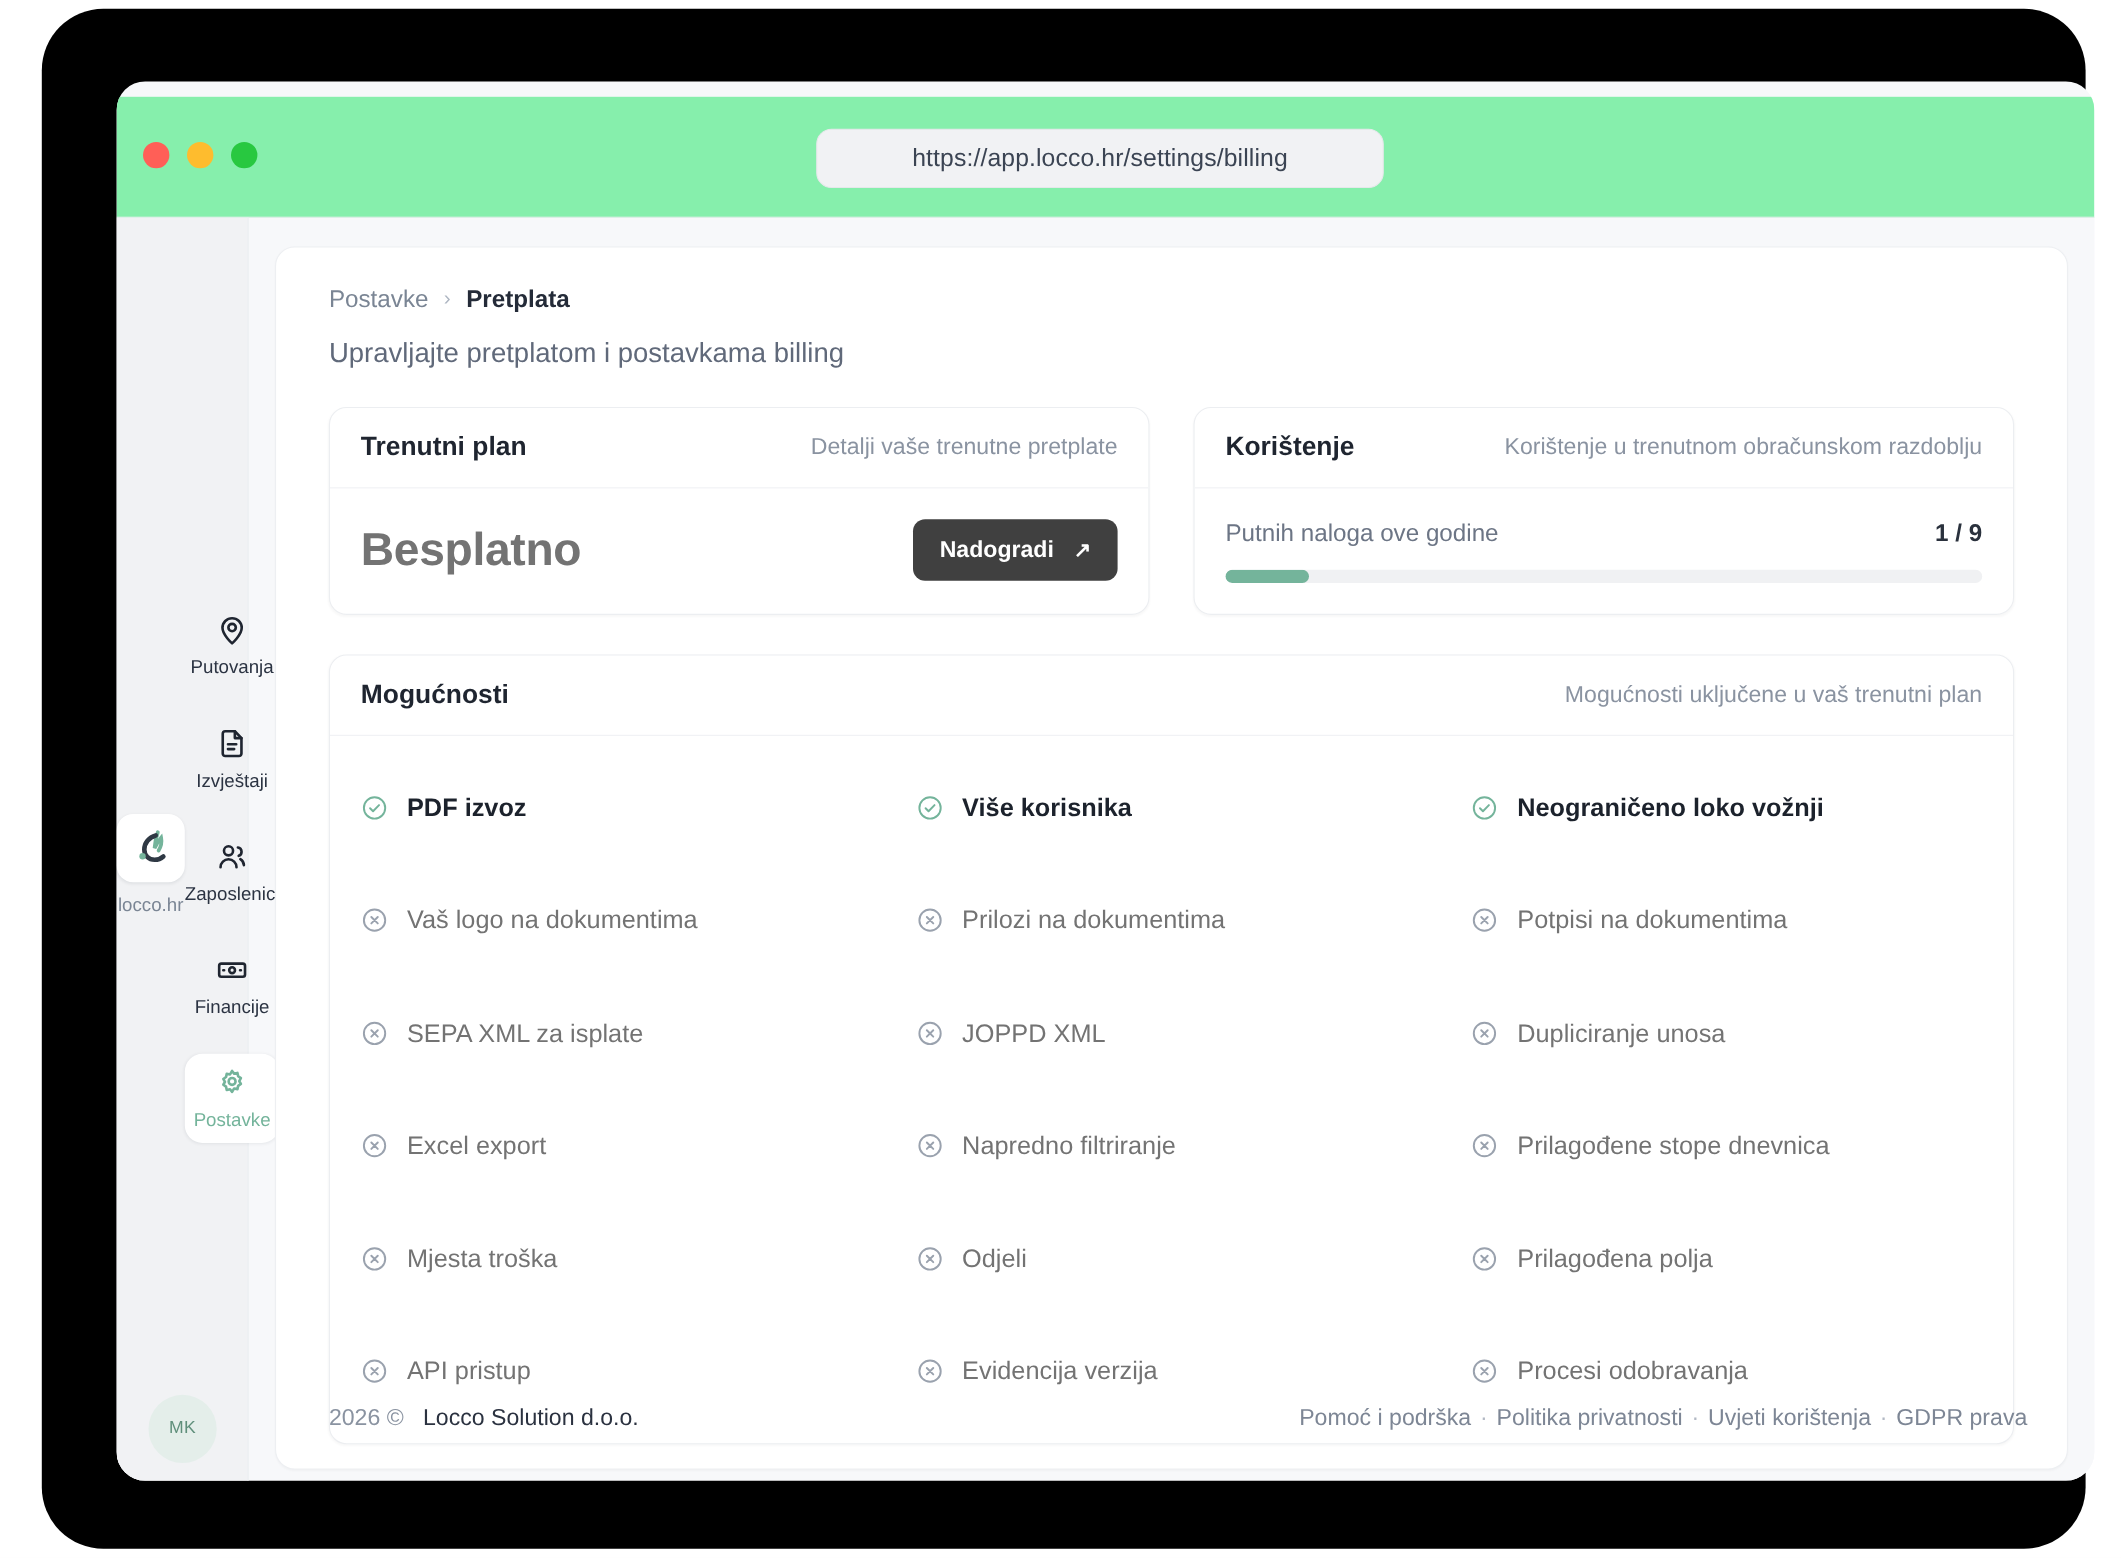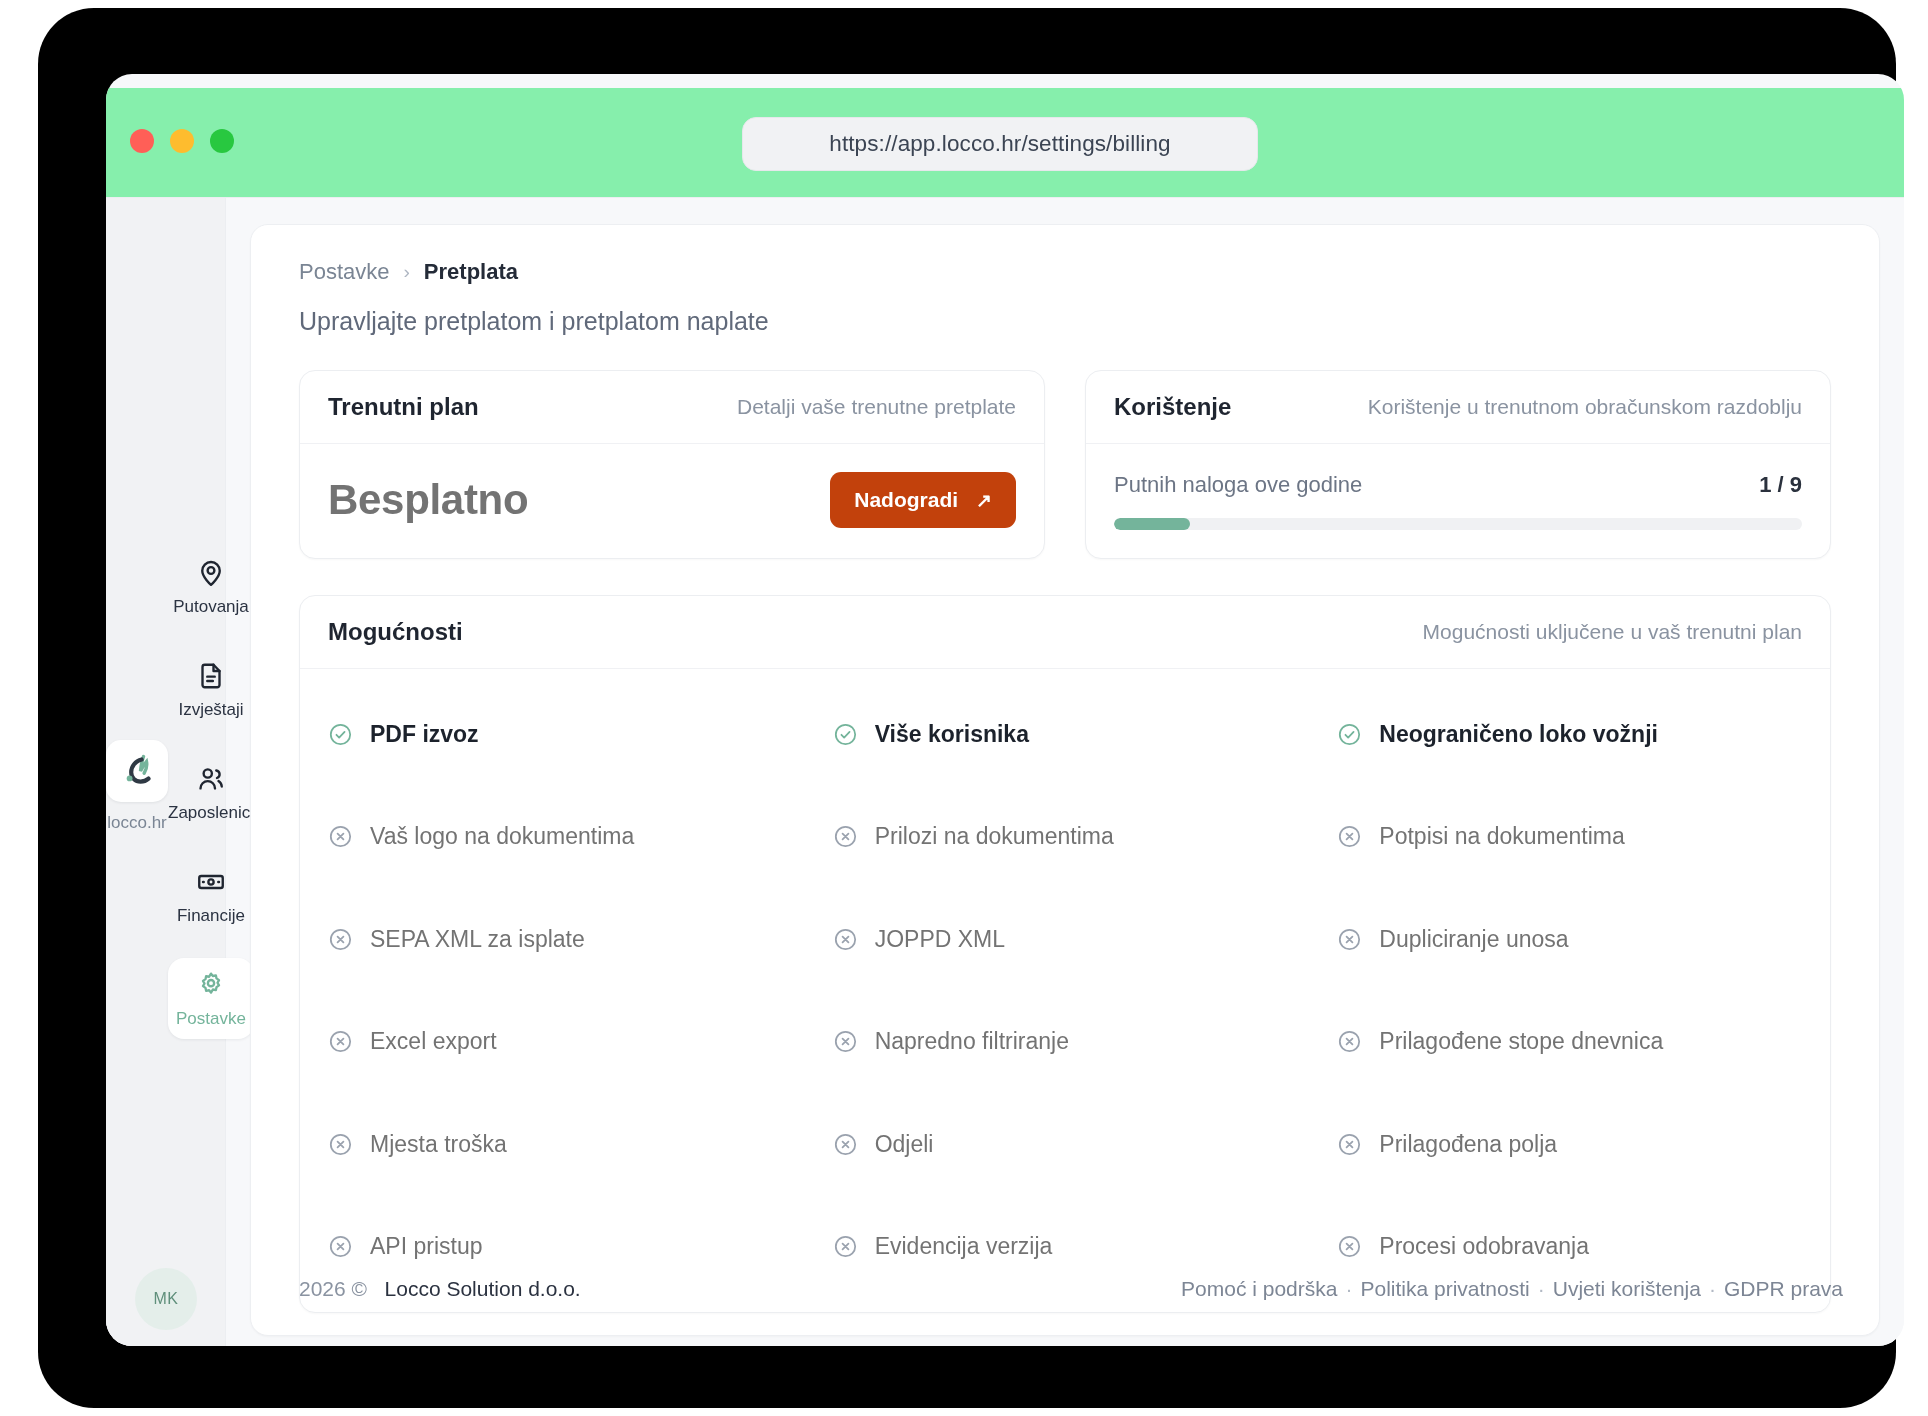--- a/index.html
+++ b/index.html
@@ -128,21 +128,21 @@
     gap: 28px;
   }
   .card-title { font-size: 24px; font-weight: 700; color: #1f2530; }
   .card-sub { font-size: 21px; color: #8a93a1; margin-left: auto; }
   .card-body { padding: 28px; }
 
   .plan-row { display: flex; align-items: center; }
   .plan-name { font-size: 42px; font-weight: 700; color: #737373; letter-spacing: -.3px; }
   .upgrade-btn {
     margin-left: auto;
-    background: #c2410c; color: #ffffff;
+    background: #404040; color: #ffffff;
     border: none; border-radius: 11px;
     padding: 16px 24px;
     font-size: 21px; font-weight: 600;
     display: flex; align-items: center; gap: 18px;
     cursor: pointer;
     font-family: "Liberation Sans", sans-serif;
   }
   .upgrade-btn .arrow { font-size: 19px; }
 
   .usage-top { display: flex; align-items: baseline; }
@@ -270,21 +270,21 @@
 
         <div class="main">
           <div class="content-card">
 
             <div class="breadcrumb">
               <span class="bc-parent">Postavke</span>
               <span class="bc-sep">›</span>
               <span class="bc-current">Pretplata</span>
             </div>
 
-            <div class="subtitle">Upravljajte pretplatom i pretplatom naplate</div>
+            <div class="subtitle">Upravljajte pretplatom i postavkama billing</div>
 
             <div class="row">
 
               <div class="card">
                 <div class="card-head">
                   <span class="card-title">Trenutni plan</span>
                   <span class="card-sub">Detalji vaše trenutne pretplate</span>
                 </div>
                 <div class="card-body">
                   <div class="plan-row">

